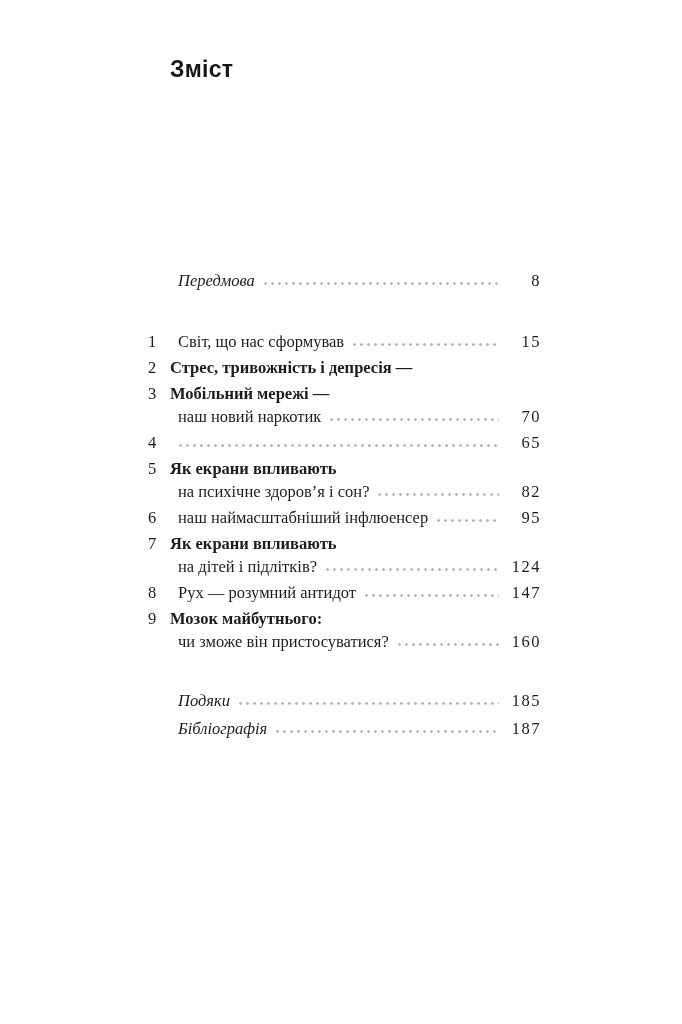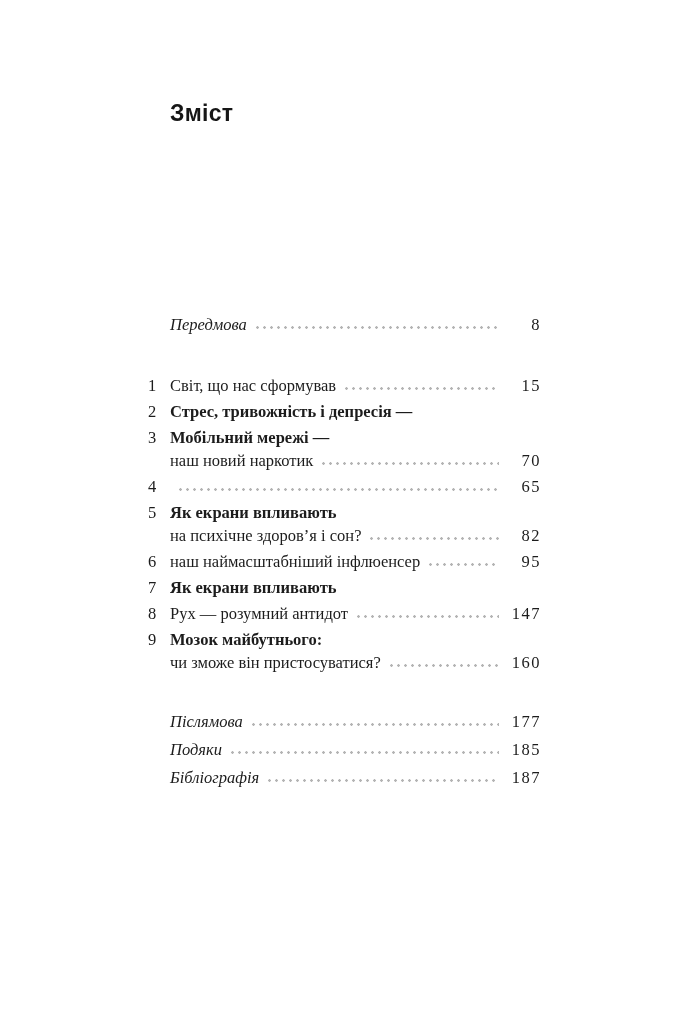--- a/index.html
+++ b/index.html
@@ -4,21 +4,21 @@
 <style>
   * { margin: 0; padding: 0; box-sizing: border-box; }
   html, body { background: #ffffff; }
   .page {
     position: relative;
     width: 682px;
     height: 1024px;
     background: #ffffff;
     font-family: "Liberation Serif", serif;
     color: #1c1c1c;
-    padding: 100px 0 0 148px;
+    padding: 56px 0 0 148px;
     overflow: hidden;
   }
   .title {
     font-family: "Liberation Sans", sans-serif;
     font-weight: 700;
     font-size: 23px;
     line-height: 26px;
     letter-spacing: 0.3px;
     color: #161616;
     margin-left: 22px;
@@ -31,21 +31,21 @@
     display: flex;
     font-size: 16.5px;
     line-height: 23px;
     margin-bottom: 3px;
   }
   .sec-back .row { margin-bottom: 5px; }
   .num { flex: 0 0 22px; width: 22px; color: #1c1c1c; }
   .body { flex: 1; min-width: 0; }
   .line { white-space: nowrap; font-weight: bold; }
   .lastline { display: flex; align-items: baseline; }
-  .text { white-space: nowrap; }
+  .text { white-space: nowrap; margin-left: 8px; }
   .matter .text { font-style: italic; }
   .leader {
     flex: 1 1 auto;
     height: 5px;
     margin: 0 8px 0 7px;
     background-image: radial-gradient(circle, #b4b4b4 1.15px, rgba(0,0,0,0) 1.5px);
     background-size: 7px 5px;
     background-position: 0 50%;
     background-repeat: repeat-x;
   }
@@ -130,20 +130,25 @@
               <span class="text">наш наймасштабніший інфлюенсер</span>
               <span class="leader"></span>
               <span class="pagenum">95</span>
             </div>
           </div>
         </div>
         <div class="row">
           <span class="num">7</span>
           <div class="body">
             <div class="line">Як екрани впливають</div>
+            <div class="lastline">
+              <span class="text">на дітей і підлітків?</span>
+              <span class="leader"></span>
+              <span class="pagenum">124</span>
+            </div>
           </div>
         </div>
         <div class="row">
           <span class="num">8</span>
           <div class="body">
             <div class="lastline">
               <span class="text">Рух — розумний антидот</span>
               <span class="leader"></span>
               <span class="pagenum">147</span>
             </div>
@@ -159,30 +164,20 @@
               <span class="pagenum">160</span>
             </div>
           </div>
         </div>
       </div>
     <div class="sec-back">
         <div class="row matter">
           <span class="num"></span>
           <div class="body">
             <div class="lastline">
-              <span class="text">Післямова</span>
-              <span class="leader"></span>
-              <span class="pagenum">177</span>
-            </div>
-          </div>
-        </div>
-        <div class="row matter">
-          <span class="num"></span>
-          <div class="body">
-            <div class="lastline">
               <span class="text">Подяки</span>
               <span class="leader"></span>
               <span class="pagenum">185</span>
             </div>
           </div>
         </div>
         <div class="row matter">
           <span class="num"></span>
           <div class="body">
             <div class="lastline">

